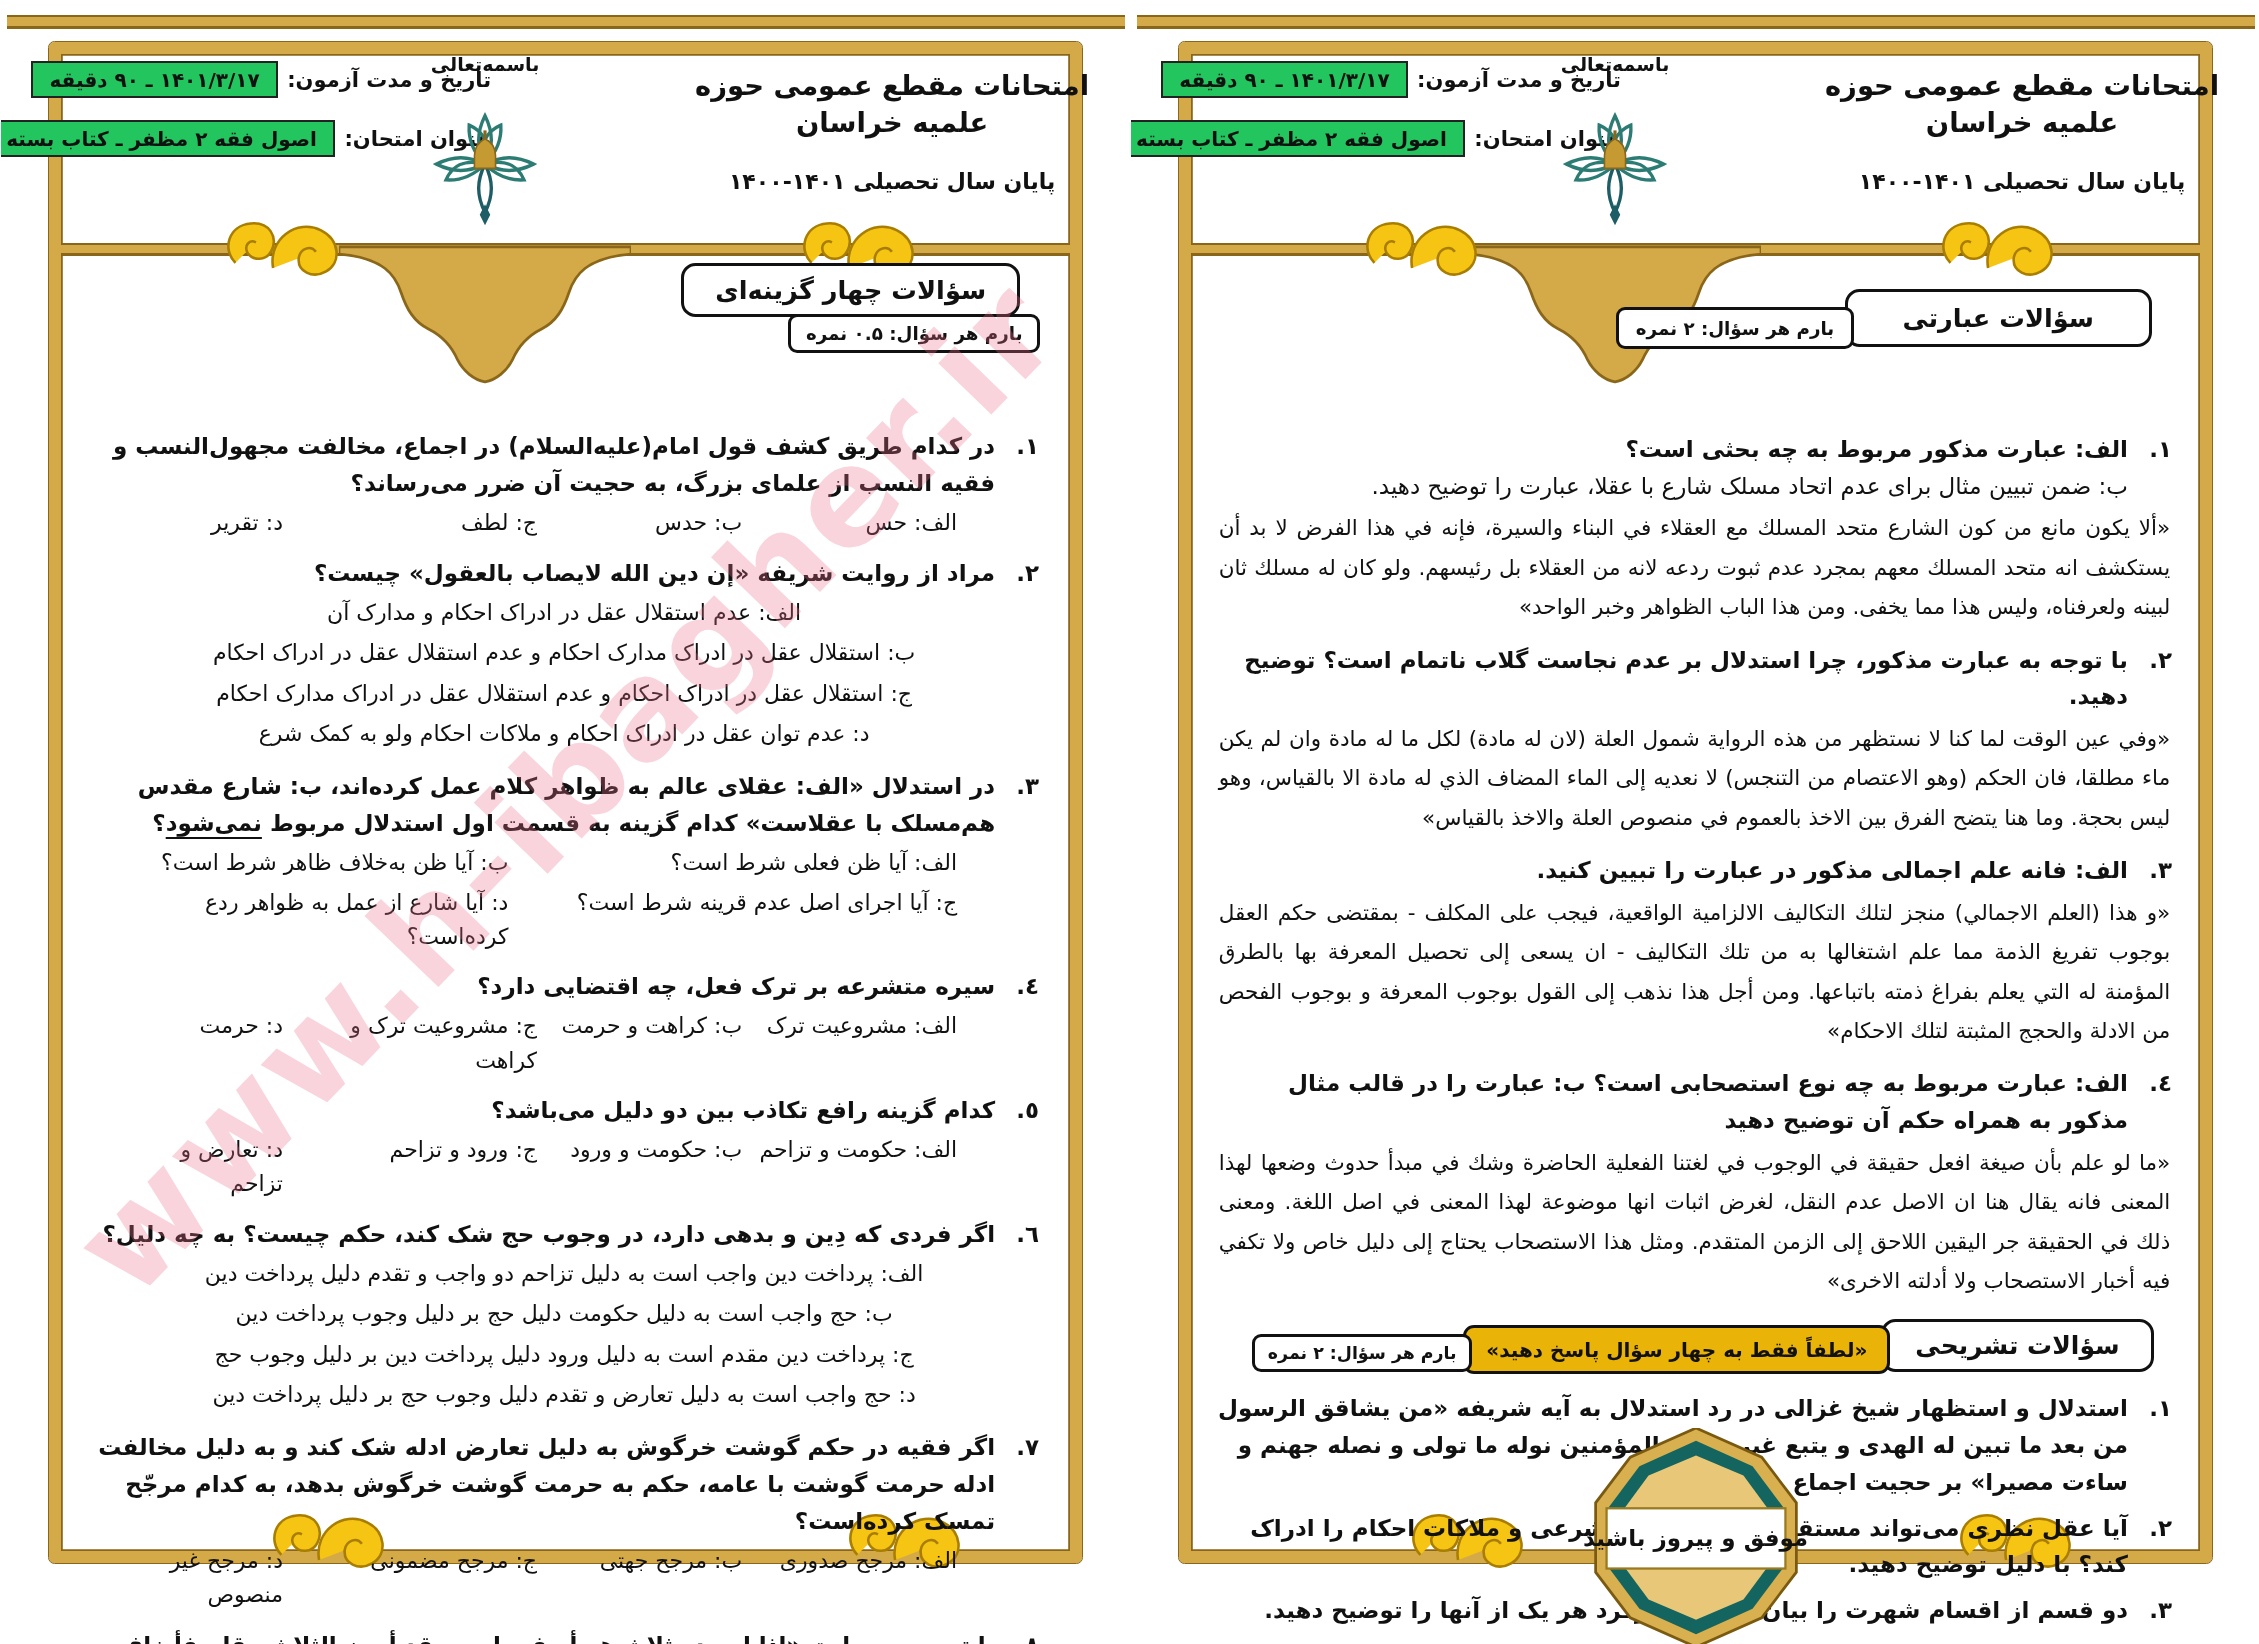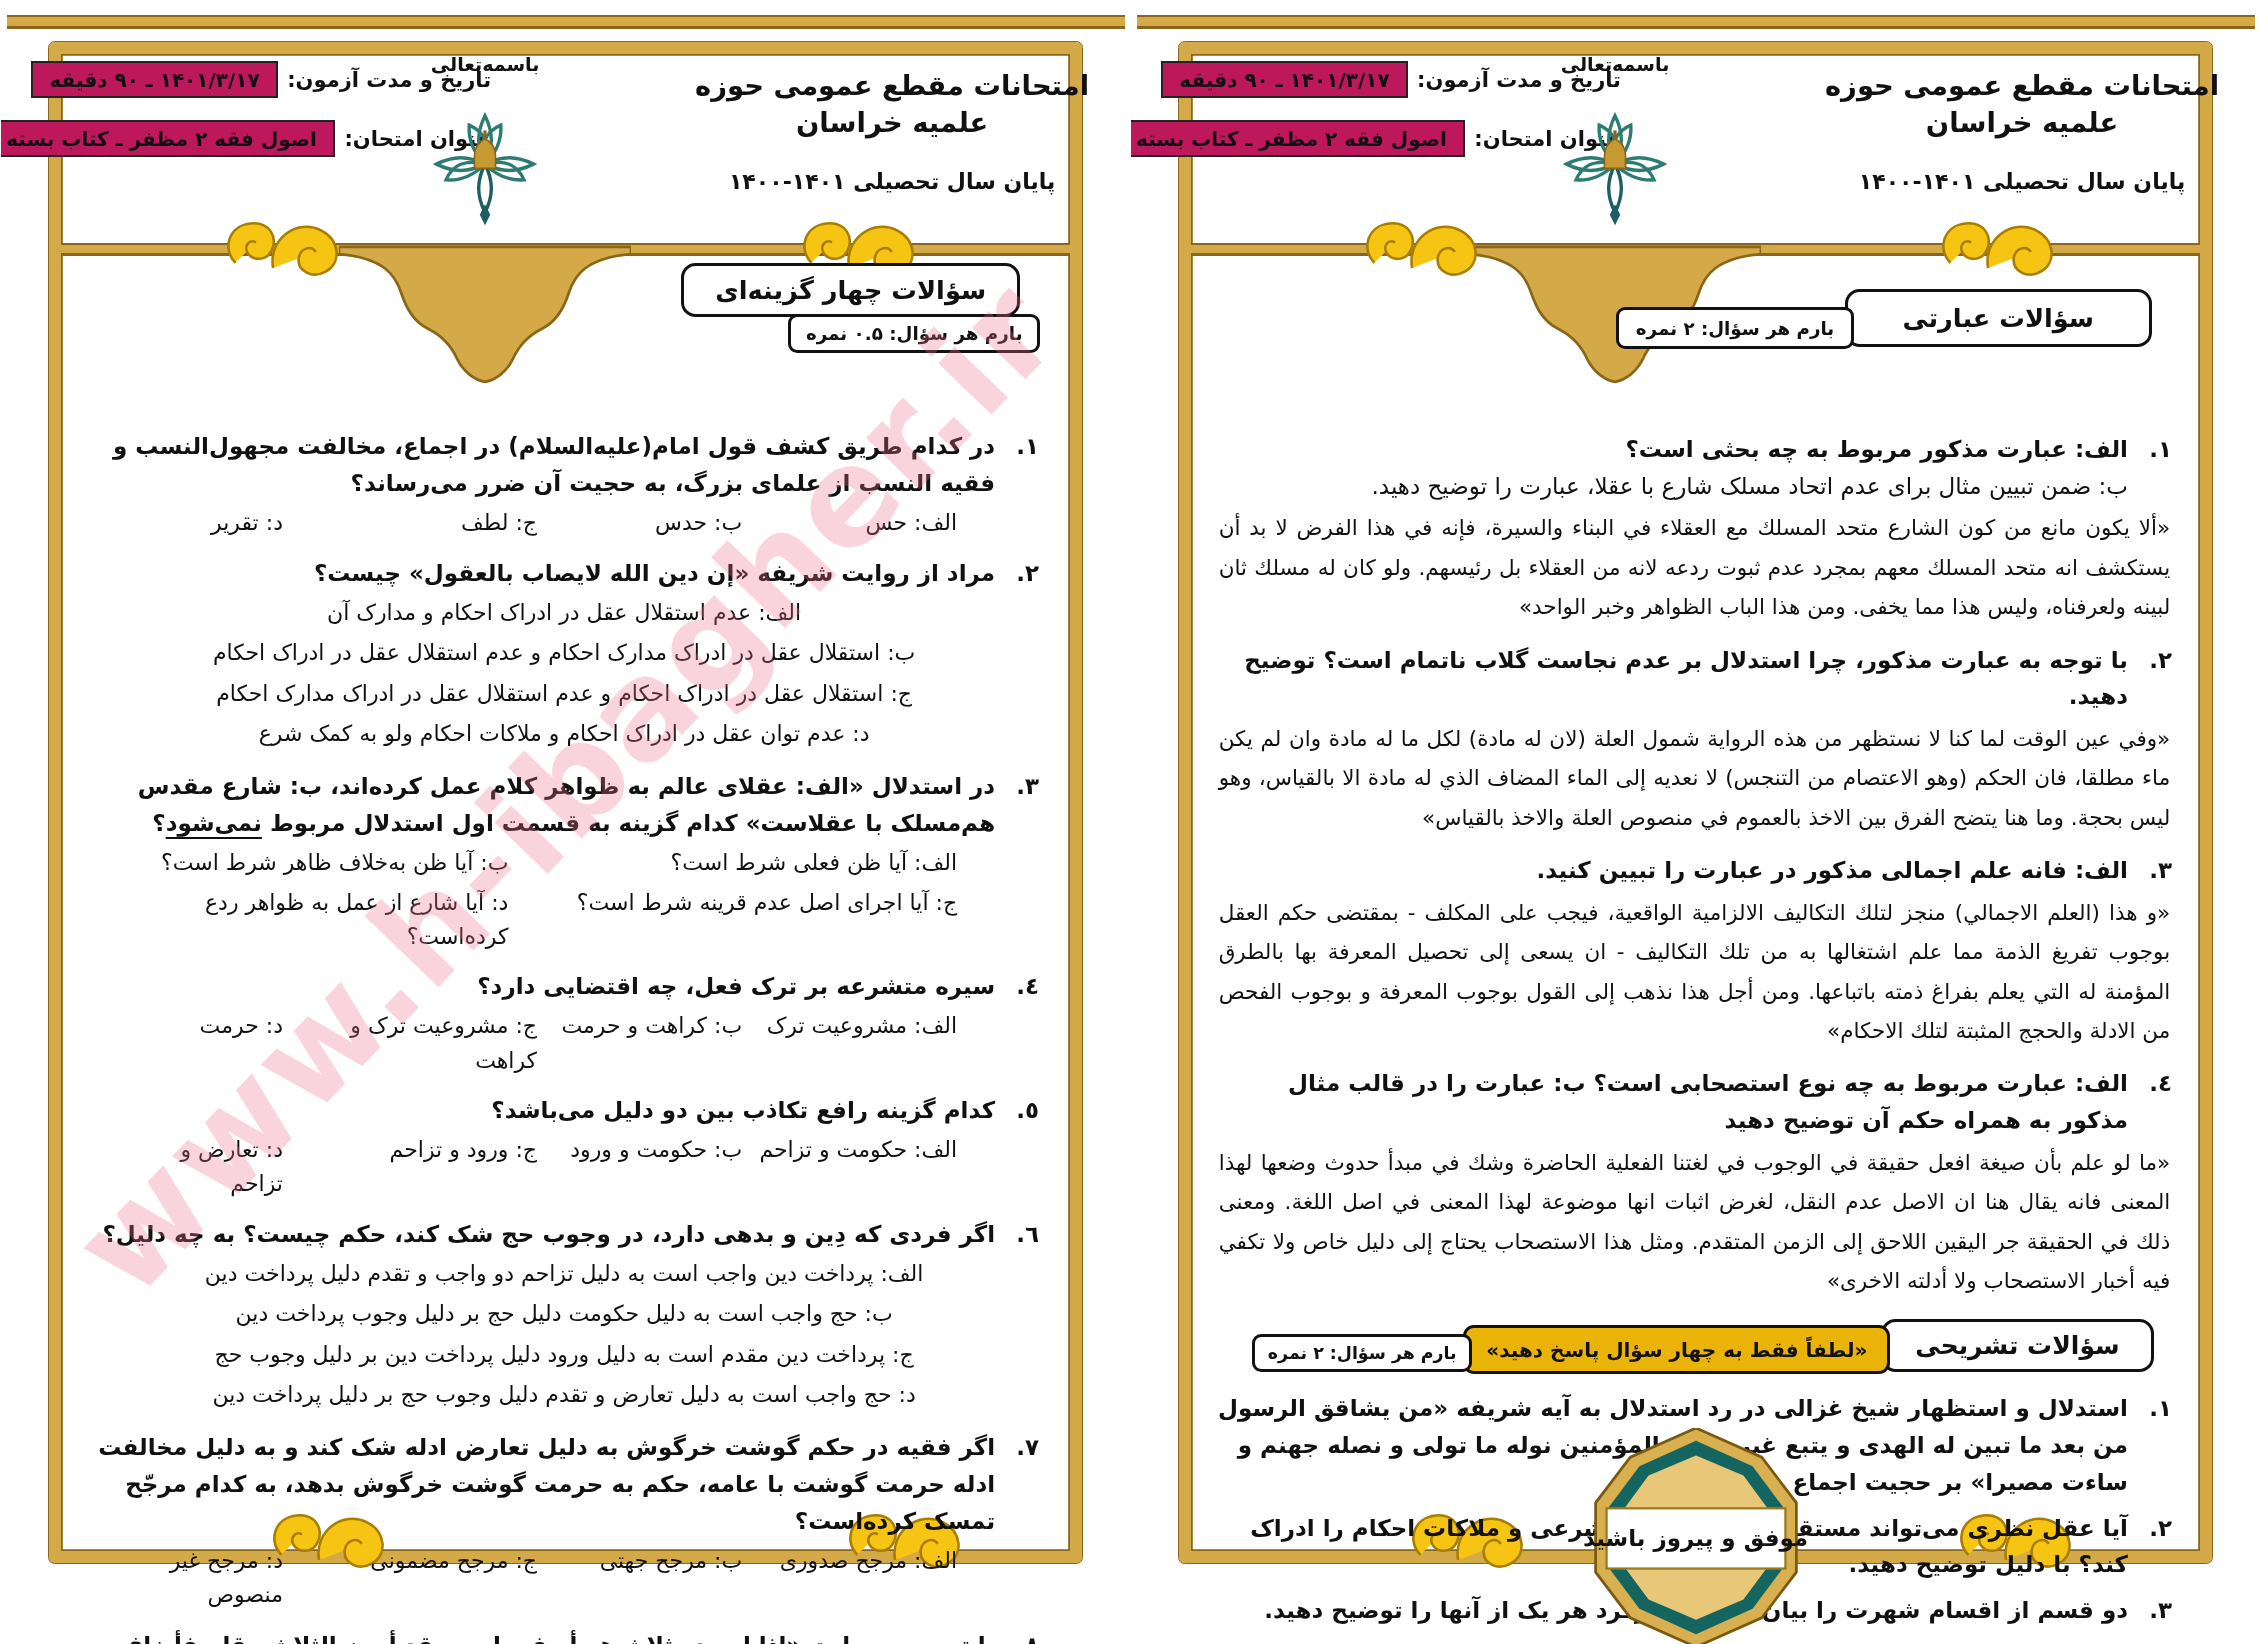--- a/index.html
+++ b/index.html
@@ -27,21 +27,21 @@
   .bismillah{position:absolute;top:38px;left:484px;transform:translateX(-50%);
     font-weight:bold;font-size:19px;z-index:3;white-space:nowrap;}
   .logo{position:absolute;top:88px;left:484px;transform:translateX(-50%);z-index:4;}
   .title-block{position:absolute;right:37px;top:53px;width:402px;text-align:center;z-index:3;}
   .main-title{font-weight:bold;font-size:27.4px;line-height:1.35;}
   .sub-title{font-weight:bold;font-size:22px;margin-top:27.4px;}
   .meta-block{position:absolute;left:33px;top:46px;width:457px;z-index:3;}
   .meta-row{display:flex;align-items:center;justify-content:flex-start;margin-bottom:22px;gap:9.1px;}
   .meta-label{font-weight:bold;font-size:21px;white-space:nowrap;}
   .meta-value{font-weight:bold;font-size:20px;border:2.7px solid #222;padding:4.6px 16.4px;
-    white-space:nowrap;background:#be185d;}
+    white-space:nowrap;background:#22c55e;}
 
   
   .sec-box{border:3.7px solid #111;border-radius:14.6px;background:#fff;
     font-weight:bold;padding:9.1px 31px;width:fit-content;}
   .sec-small{border:3.2px solid #111;border-radius:9.1px;background:#fff;
     font-weight:bold;width:fit-content;}
 
   
   .mcq-header{position:absolute;top:248px;right:110px;z-index:4;}
   .mcq-header .sec-box{font-size:25.6px;}

